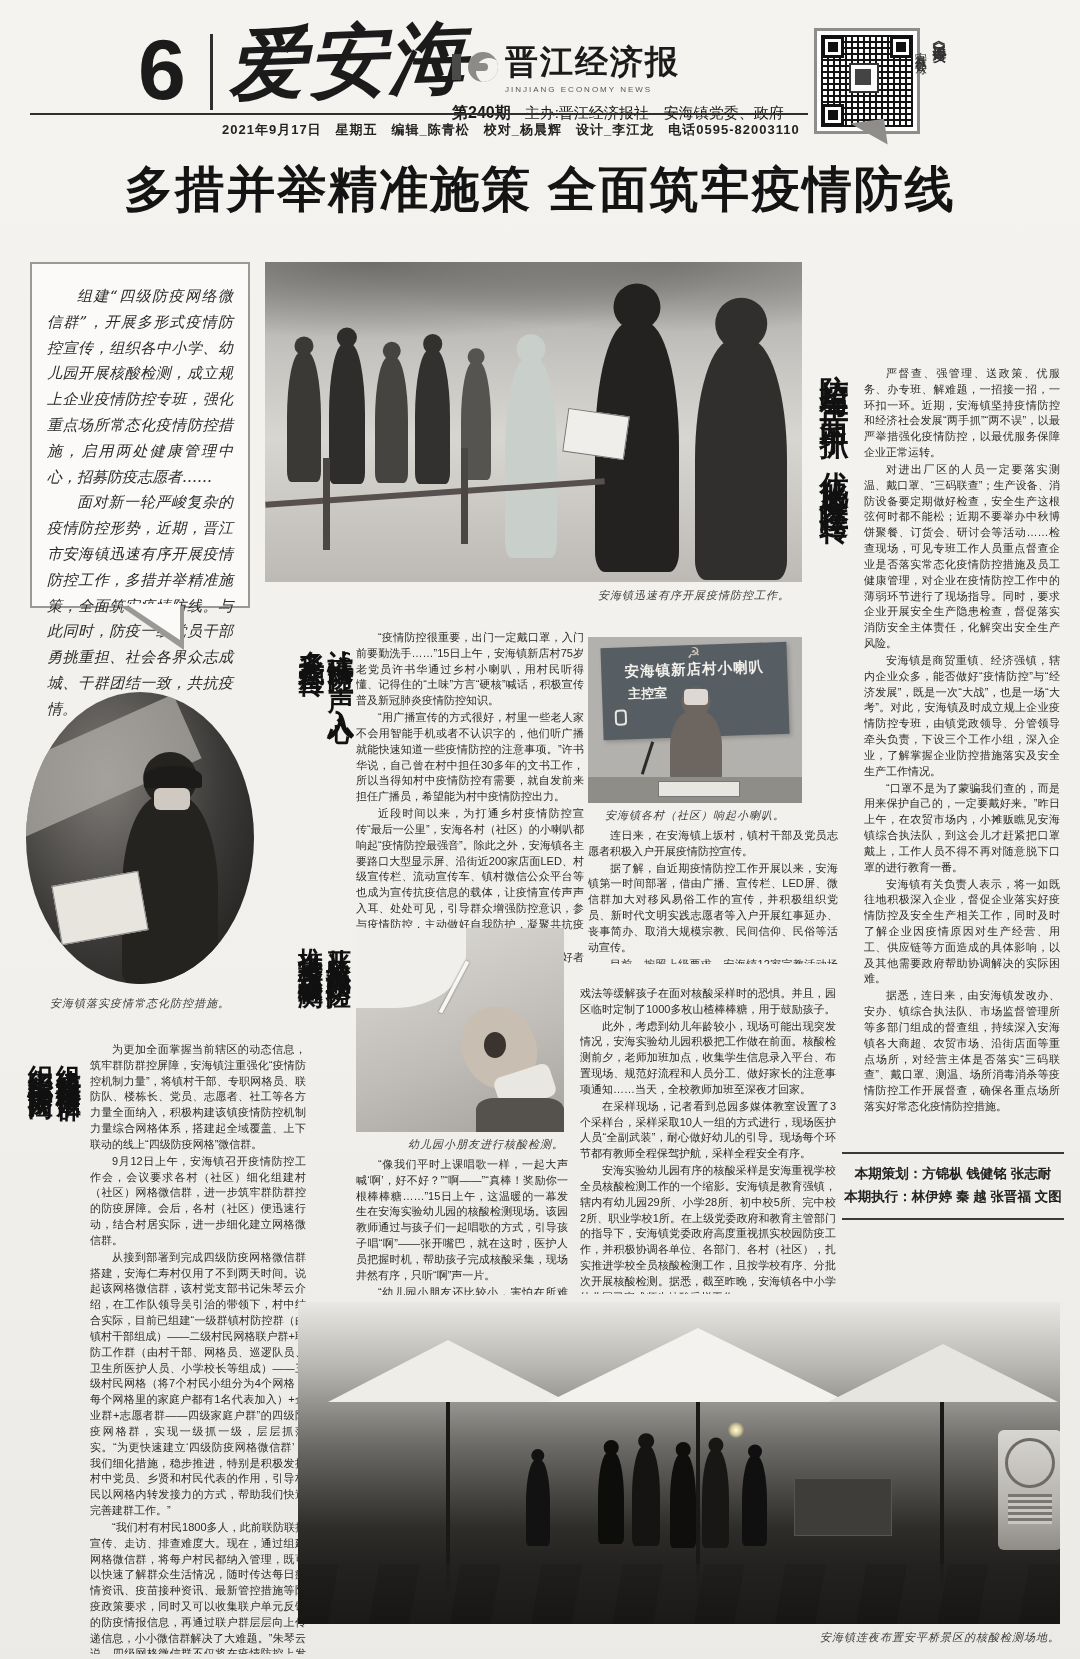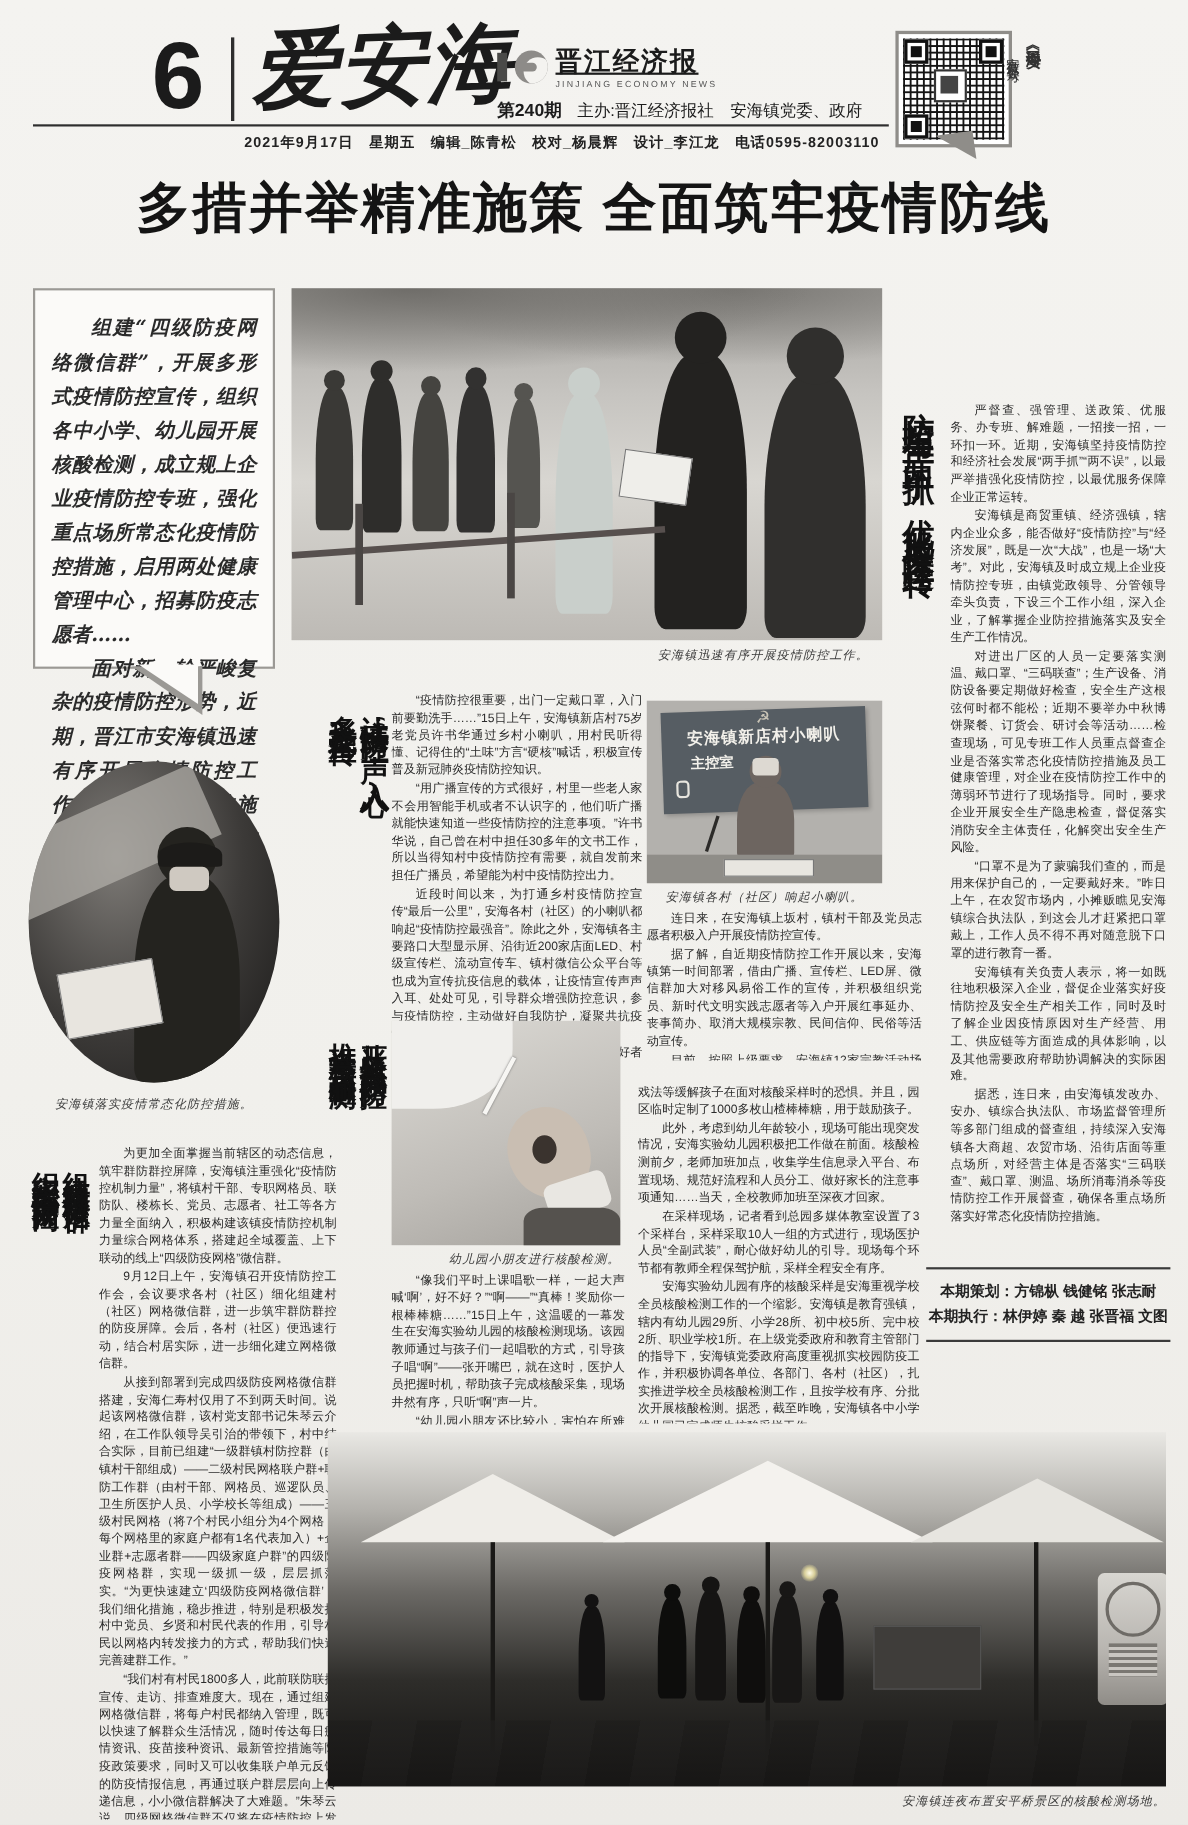--- a/index.html
+++ b/index.html
@@ -4,33 +4,33 @@
 <style>
   html,body{margin:0;padding:0;}
   body{background:#dddbd7;font-family:"Liberation Sans","DejaVu Sans",sans-serif;}
   .page{position:relative;width:1080px;height:1659px;margin:0 auto;overflow:hidden;
         background:linear-gradient(180deg,#f4f3f0 0%,#f1f0ec 60%,#eceae6 100%);color:#1b1b1b;}
   .abs{position:absolute;}
   
   .pagenum{font-size:86px;font-weight:900;line-height:1;letter-spacing:-2px;}
   .masthead{font-family:"DejaVu Serif","Liberation Serif",serif;font-style:italic;font-weight:900;
             font-size:78px;line-height:1;transform:rotate(-2deg);letter-spacing:2px;}
-  .logo-title{font-size:24px;font-weight:900;letter-spacing:2px;text-decoration:underline;}
+  .logo-title{font-size:33px;font-weight:900;letter-spacing:2px;}
   .logo-sub{font-size:8px;letter-spacing:2px;color:#555;}
   .issue{font-size:16px;font-weight:900;}
   .organizer{font-size:15px;font-weight:400;}
   .dateline{font-size:13px;font-weight:700;color:#222;letter-spacing:1px;}
   .rule{background:#2e2e2e;}
   
   .headline{font-size:49px;font-weight:900;letter-spacing:2px;text-align:center;line-height:1.1;
             font-family:"Liberation Sans","DejaVu Sans",sans-serif;color:#141414;}
   
   .bubble{border:2px solid #9b9995;background:#fbfaf8;padding:20px 15px;
           font-family:"DejaVu Serif","Liberation Serif",serif;font-style:italic;
-          font-size:18px;line-height:1.72;text-align:justify;color:#2a2a2a;font-weight:bold;}
+          font-size:15px;line-height:1.72;text-align:justify;color:#2a2a2a;}
   .bubble p{margin:0;text-indent:2em;}
   
   .col{overflow:hidden;text-align:justify;font-size:11px;line-height:1.44;color:#2b2b2b;}
   .col p{margin:0 0 1px;text-indent:2em;}
   
   .vtitle{writing-mode:vertical-rl;font-weight:900;color:#111;letter-spacing:4px;line-height:1.12;}
   .vtitle span{display:block;}
   .vsmall{writing-mode:vertical-rl;color:#333;}
   
   .cap{font-family:"DejaVu Serif","Liberation Serif",serif;font-style:italic;font-size:11px;
@@ -197,22 +197,22 @@
     <p>在采样现场，记者看到总园多媒体教室设置了3个采样台，采样采取10人一组的方式进行，现场医护人员“全副武装”，耐心做好幼儿的引导。现场每个环节都有教师全程保驾护航，采样全程安全有序。</p>
     <p>安海实验幼儿园有序的核酸采样是安海重视学校全员核酸检测工作的一个缩影。安海镇是教育强镇，辖内有幼儿园29所、小学28所、初中校5所、完中校2所、职业学校1所。在上级党委政府和教育主管部门的指导下，安海镇党委政府高度重视抓实校园防疫工作，并积极协调各单位、各部门、各村（社区），扎实推进学校全员核酸检测工作，且按学校有序、分批次开展核酸检测。据悉，截至昨晚，安海镇各中小学幼儿园已完成师生核酸采样工作。</p>
 
   </div>
 
   <div class="abs vtitle" style="left:818px;top:352px;height:660px;font-size:29px;letter-spacing:6px;">
     <span>防控与生产 两手抓　优化服务保障运转</span>
   </div>
   <div class="abs col" style="left:864px;top:350px;width:196px;height:746px;margin-top:16px;">
     <p>严督查、强管理、送政策、优服务、办专班、解难题，一招接一招，一环扣一环。近期，安海镇坚持疫情防控和经济社会发展“两手抓”“两不误”，以最严举措强化疫情防控，以最优服务保障企业正常运转。</p>
+    <p>对进出厂区的人员一定要落实测温、戴口罩、“三码联查”；生产设备、消防设备要定期做好检查，安全生产这根弦何时都不能松；近期不要举办中秋博饼聚餐、订货会、研讨会等活动……检查现场，可见专班工作人员重点督查企业是否落实常态化疫情防控措施及员工健康管理，对企业在疫情防控工作中的薄弱环节进行了现场指导。同时，要求企业开展安全生产隐患检查，督促落实消防安全主体责任，化解突出安全生产风险。</p>
     <p>安海镇是商贸重镇、经济强镇，辖内企业众多，能否做好“疫情防控”与“经济发展”，既是一次“大战”，也是一场“大考”。对此，安海镇及时成立规上企业疫情防控专班，由镇党政领导、分管领导牵头负责，下设三个工作小组，深入企业，了解掌握企业防控措施落实及安全生产工作情况。</p>
-    <p>对进出厂区的人员一定要落实测温、戴口罩、“三码联查”；生产设备、消防设备要定期做好检查，安全生产这根弦何时都不能松；近期不要举办中秋博饼聚餐、订货会、研讨会等活动……检查现场，可见专班工作人员重点督查企业是否落实常态化疫情防控措施及员工健康管理，对企业在疫情防控工作中的薄弱环节进行了现场指导。同时，要求企业开展安全生产隐患检查，督促落实消防安全主体责任，化解突出安全生产风险。</p>
     <p>“口罩不是为了蒙骗我们查的，而是用来保护自己的，一定要戴好来。”昨日上午，在农贸市场内，小摊贩瞧见安海镇综合执法队，到这会儿才赶紧把口罩戴上，工作人员不得不再对随意脱下口罩的进行教育一番。</p>
     <p>安海镇有关负责人表示，将一如既往地积极深入企业，督促企业落实好疫情防控及安全生产相关工作，同时及时了解企业因疫情原因对生产经营、用工、供应链等方面造成的具体影响，以及其他需要政府帮助协调解决的实际困难。</p>
     <p>据悉，连日来，由安海镇发改办、安办、镇综合执法队、市场监督管理所等多部门组成的督查组，持续深入安海镇各大商超、农贸市场、沿街店面等重点场所，对经营主体是否落实“三码联查”、戴口罩、测温、场所消毒消杀等疫情防控工作开展督查，确保各重点场所落实好常态化疫情防控措施。</p>
 
   </div>
 
   <div class="abs credits" style="left:842px;top:1152px;width:218px;text-align:center;">
     <div><span>本期策划：</span><span>方锦枞 钱健铭 张志耐</span></div>
     <div><span>本期执行：</span><span>林伊婷 秦 越 张晋福 文图</span></div>
   </div>

